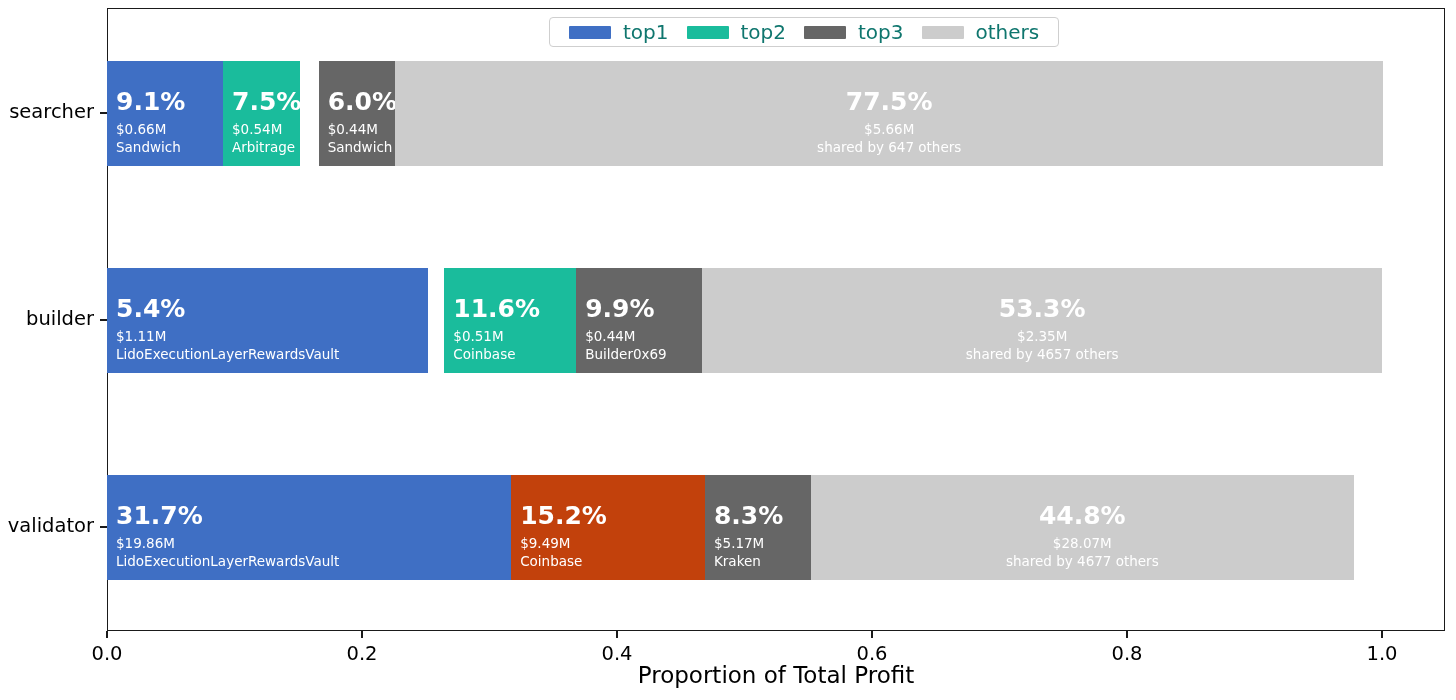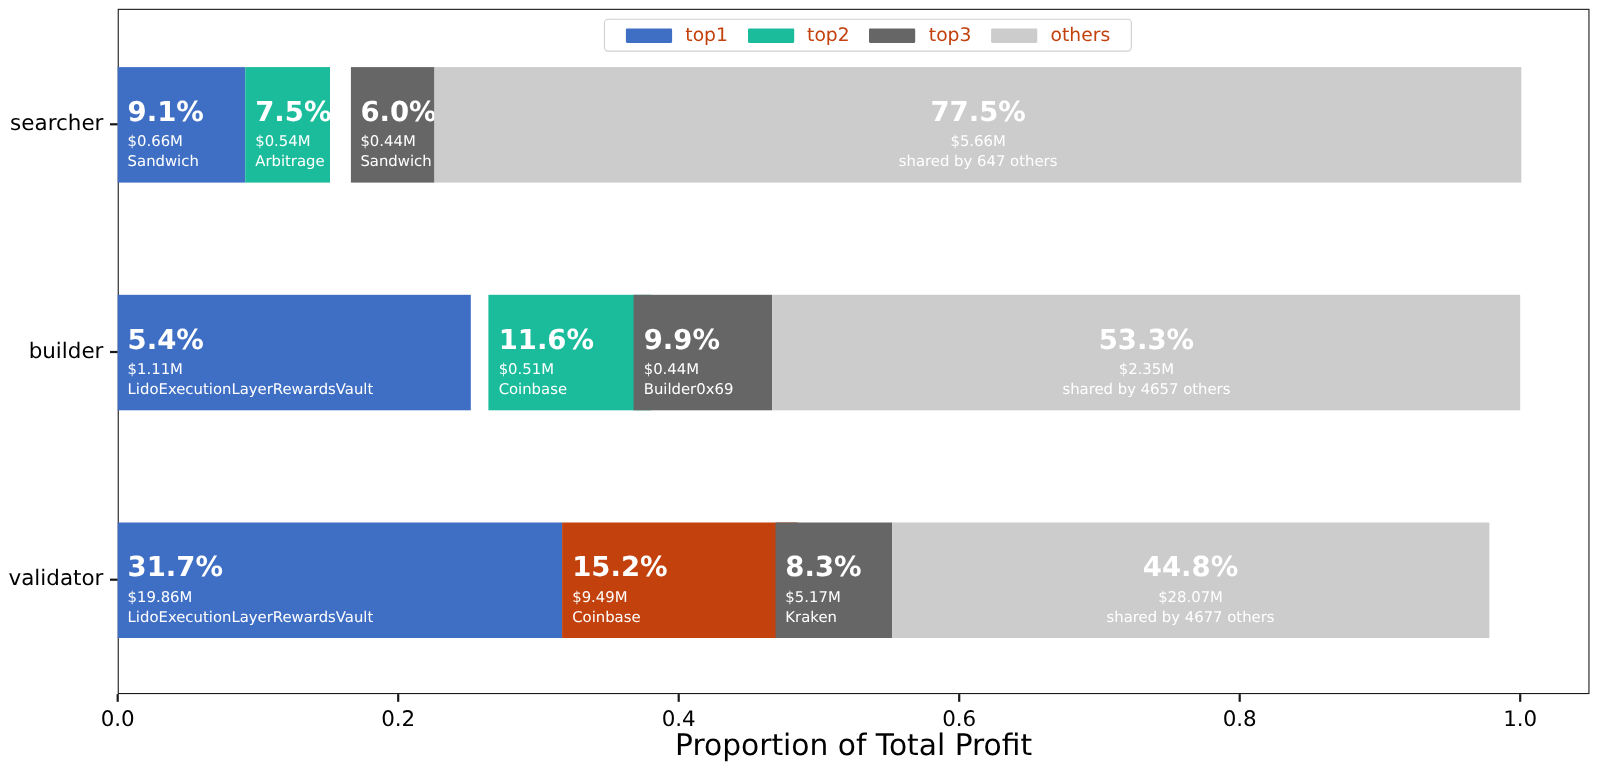--- a/index.html
+++ b/index.html
@@ -105,21 +105,21 @@
     color: #000000;
     transform: translateX(-50%);
     white-space: nowrap;
   }
   .xaxis-title {
     position: absolute;
     top: 662px;
     left: 107px;
     width: 1338px;
     text-align: center;
-    font-size: 27px;
+    font-size: 23px;
     color: #000000;
   }
 
   
   .legend {
     position: absolute;
     left: 549px;
     top: 17px;
     height: 30px;
     display: flex;
@@ -136,22 +136,22 @@
     align-items: center;
     padding: 0 9px;
   }
   .legend-swatch {
     width: 42px;
     height: 13px;
     margin-right: 12px;
     border-radius: 1px;
   }
   .legend-label {
-    font-size: 17px;
-    color: #c2410c;
+    font-size: 20px;
+    color: #0f766e;
     white-space: nowrap;
   }
 </style>
 </head>
 <body>
 
 <div id="chart-root">
 
   <div class="plot-frame"></div>
 

